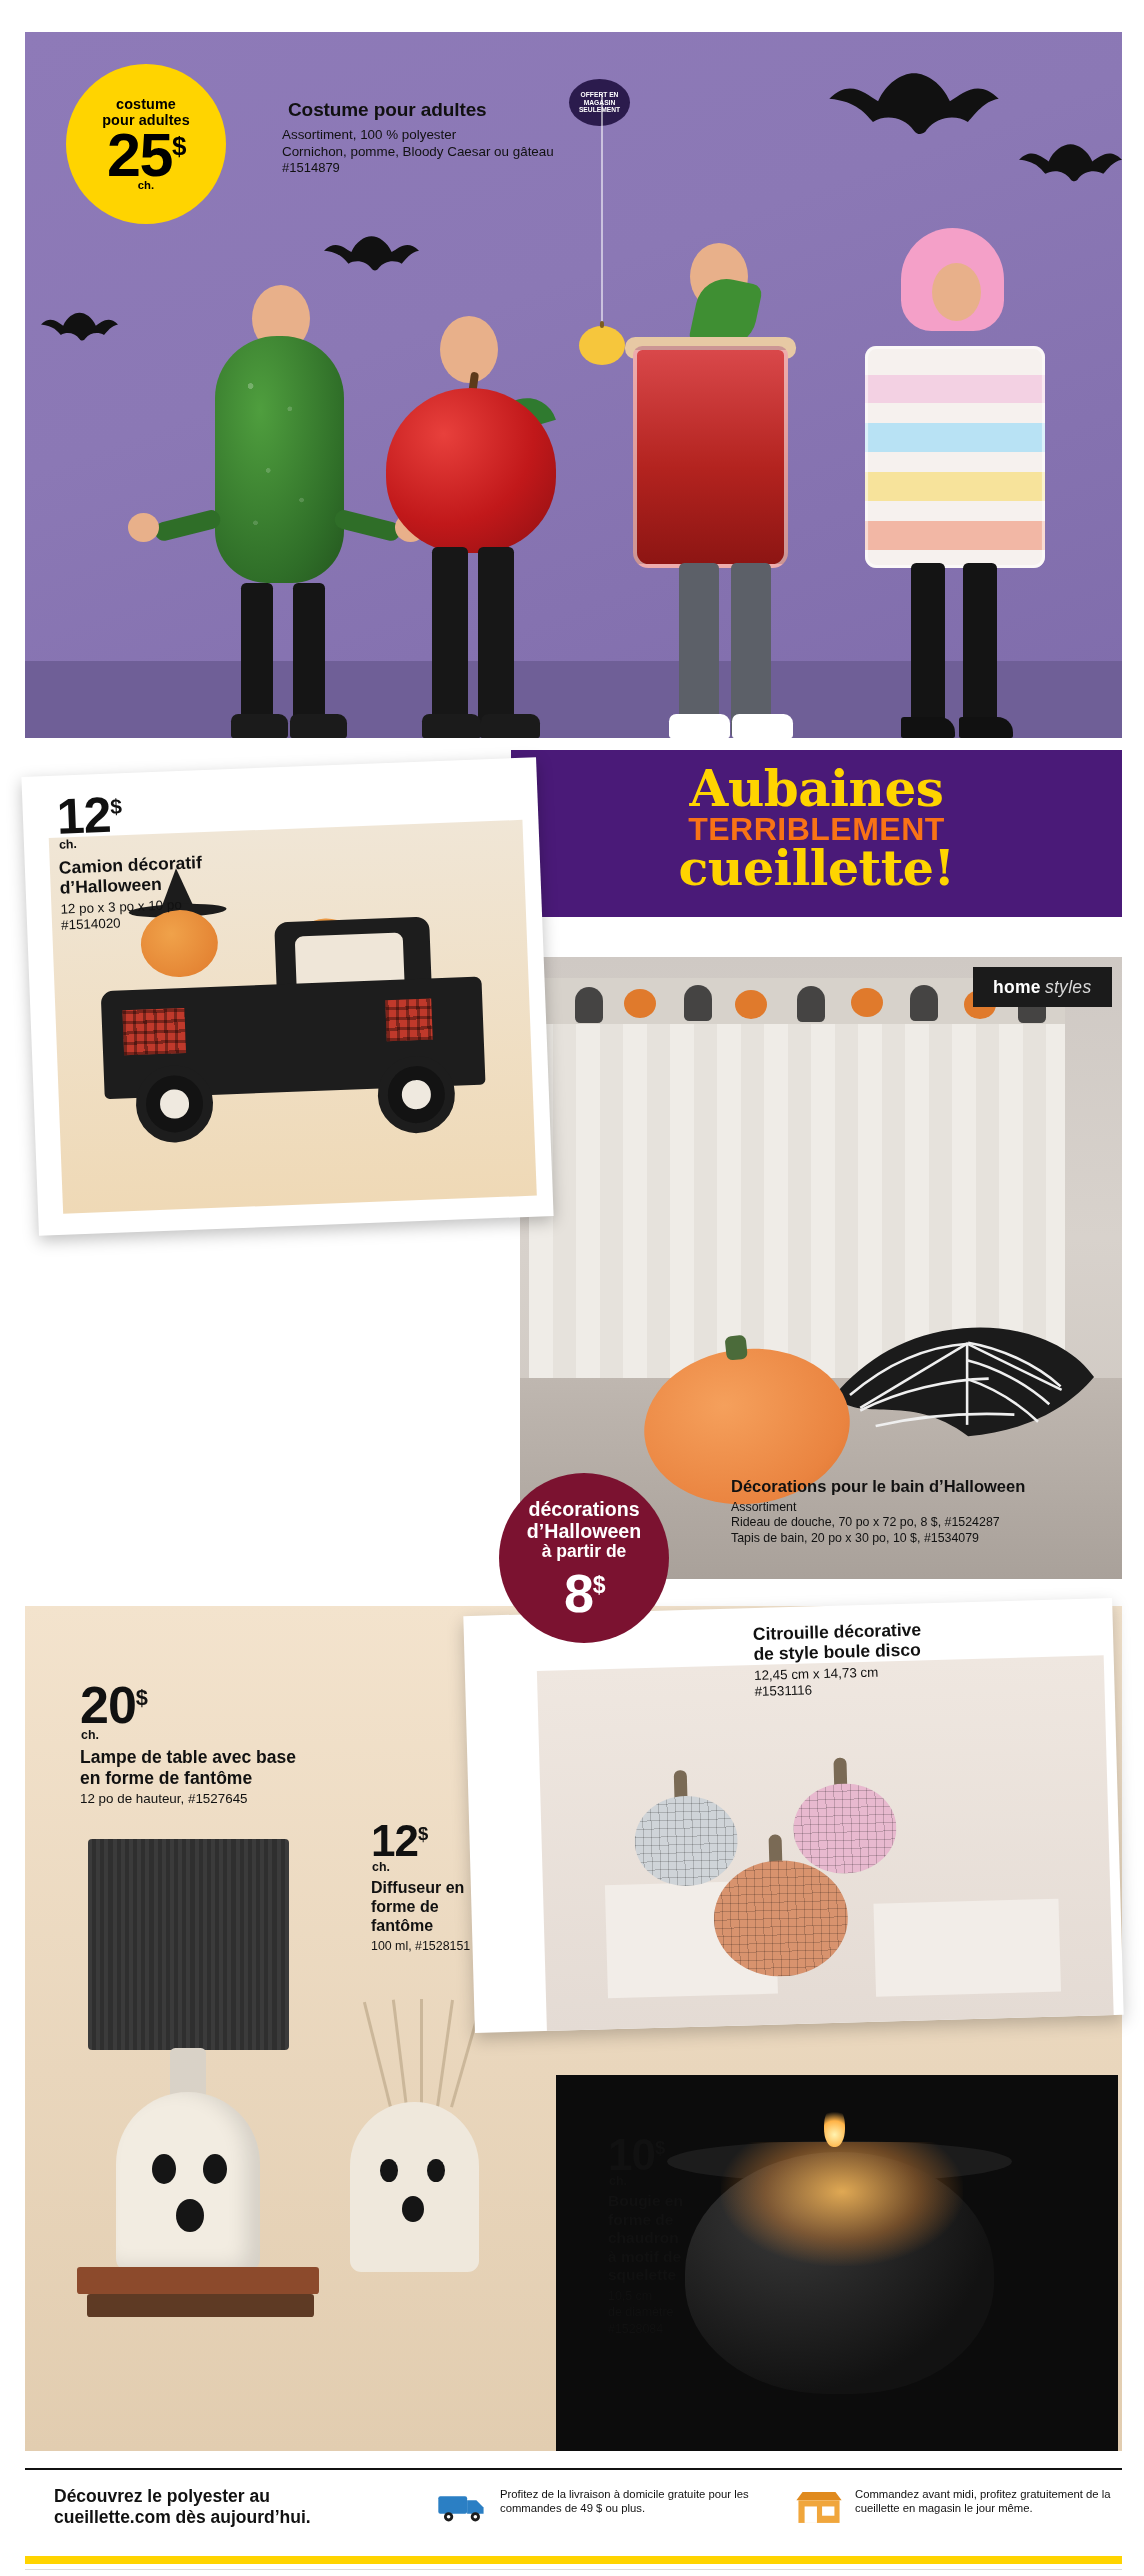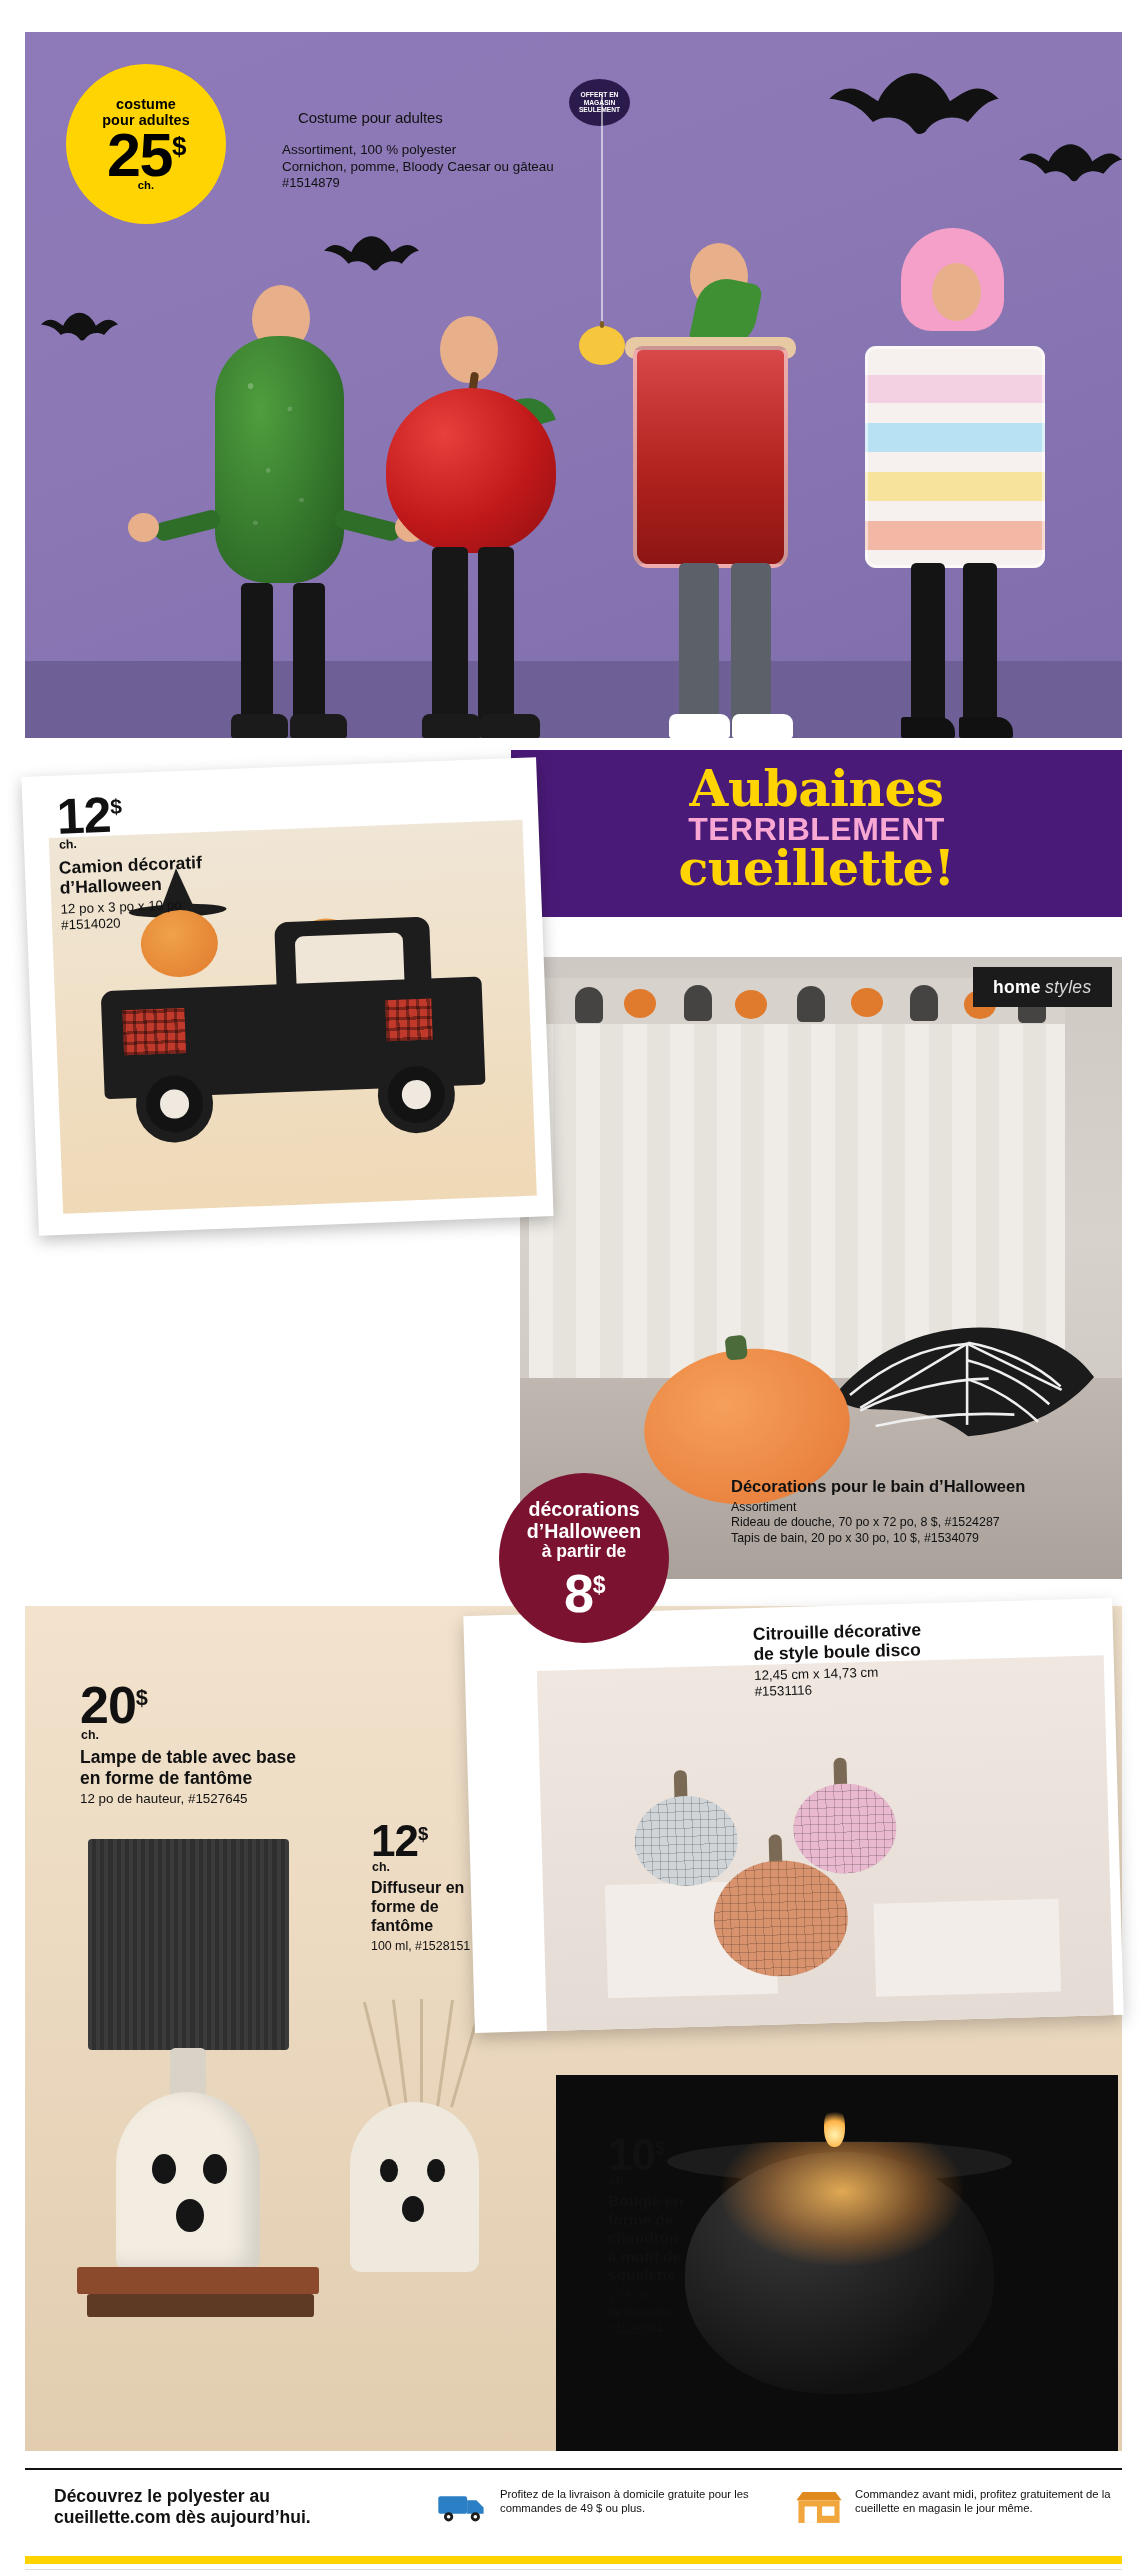--- a/index.html
+++ b/index.html
@@ -49,21 +49,21 @@
   }
   .badge-circle .bc-price {
     font-weight:800; font-size:61px; line-height:54px; letter-spacing:-1.5px;
   }
   .badge-circle .bc-price sup { font-size:26px; vertical-align:super; line-height:0; }
   .badge-circle .bc-unit { font-size:11.3px; font-weight:700; margin-top:-3.1px;}
 
   .hero-title {
     position:absolute; left:257px; top:61px; width:319px; color:#111;
   }
-  .hero-title h2 { margin:16px; font-size:15px; font-weight:400; letter-spacing:-0.1px;}
+  .hero-title h2 { margin:6px; font-size:19px; font-weight:700; letter-spacing:-0.1px;}
   .hero-title p { margin:3.1px 0 0 0; font-size:13.4px; line-height:16.5px; font-weight:400;}
   .hero-title .sku { font-size:13px; }
 
   .instore-badge {
     position:absolute; left:544px; top:47px; width:61px; height:47px;
     border-radius:50%;
     background:#2b1b4d; color:#fff;
     display:flex;align-items:center;justify-content:center;text-align:center;
     font-size:6.7px; font-weight:700; line-height:7.7px; padding:3.1px;
   }
@@ -163,21 +163,21 @@
     background:#4a1a78;
     color:#fff;
   }
   .banner .b1 {
     position:absolute; left:0; right:0; top:9.3px; text-align:center;
     color:#ffd400; font-size:50px; font-weight:800; letter-spacing:-0.5px;
     font-family:"DejaVu Serif", serif;
   }
   .banner .b2 {
     position:absolute; left:0; right:0; top:61px; text-align:center;
-    color:#f9a8d4; font-size:32px; font-weight:800; letter-spacing:0.5px;
+    color:#f97316; font-size:32px; font-weight:800; letter-spacing:0.5px;
   }
   .banner .b3 {
     position:absolute; left:0; right:0; top:89px; text-align:center;
     color:#ffd400; font-size:49px; font-weight:800; letter-spacing:-0.5px;
     font-family:"DejaVu Serif", serif;
   }
 
   
   .sec2 {
     position:absolute; left:25px; top:746px; width:1097px; height:855px;

